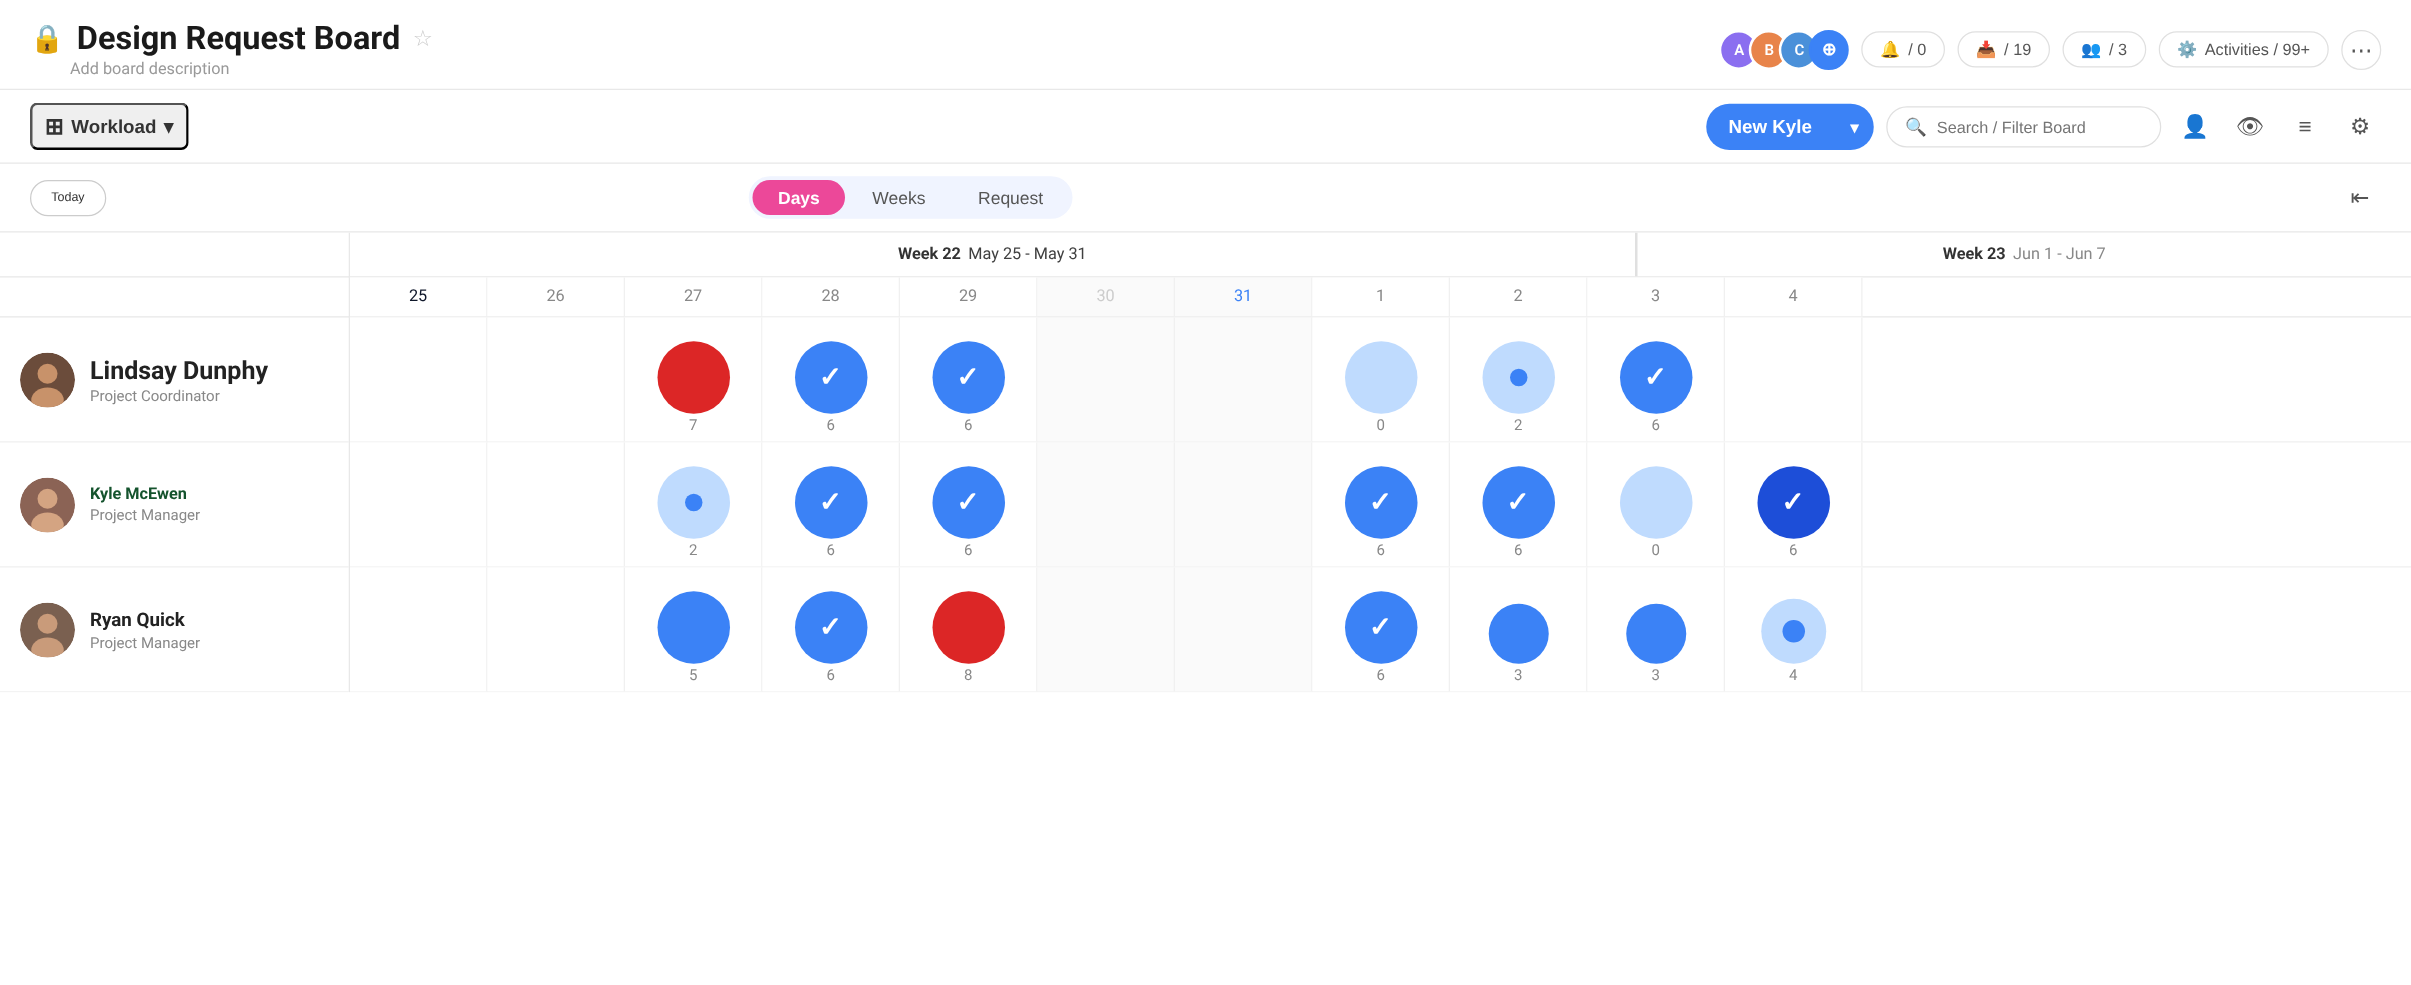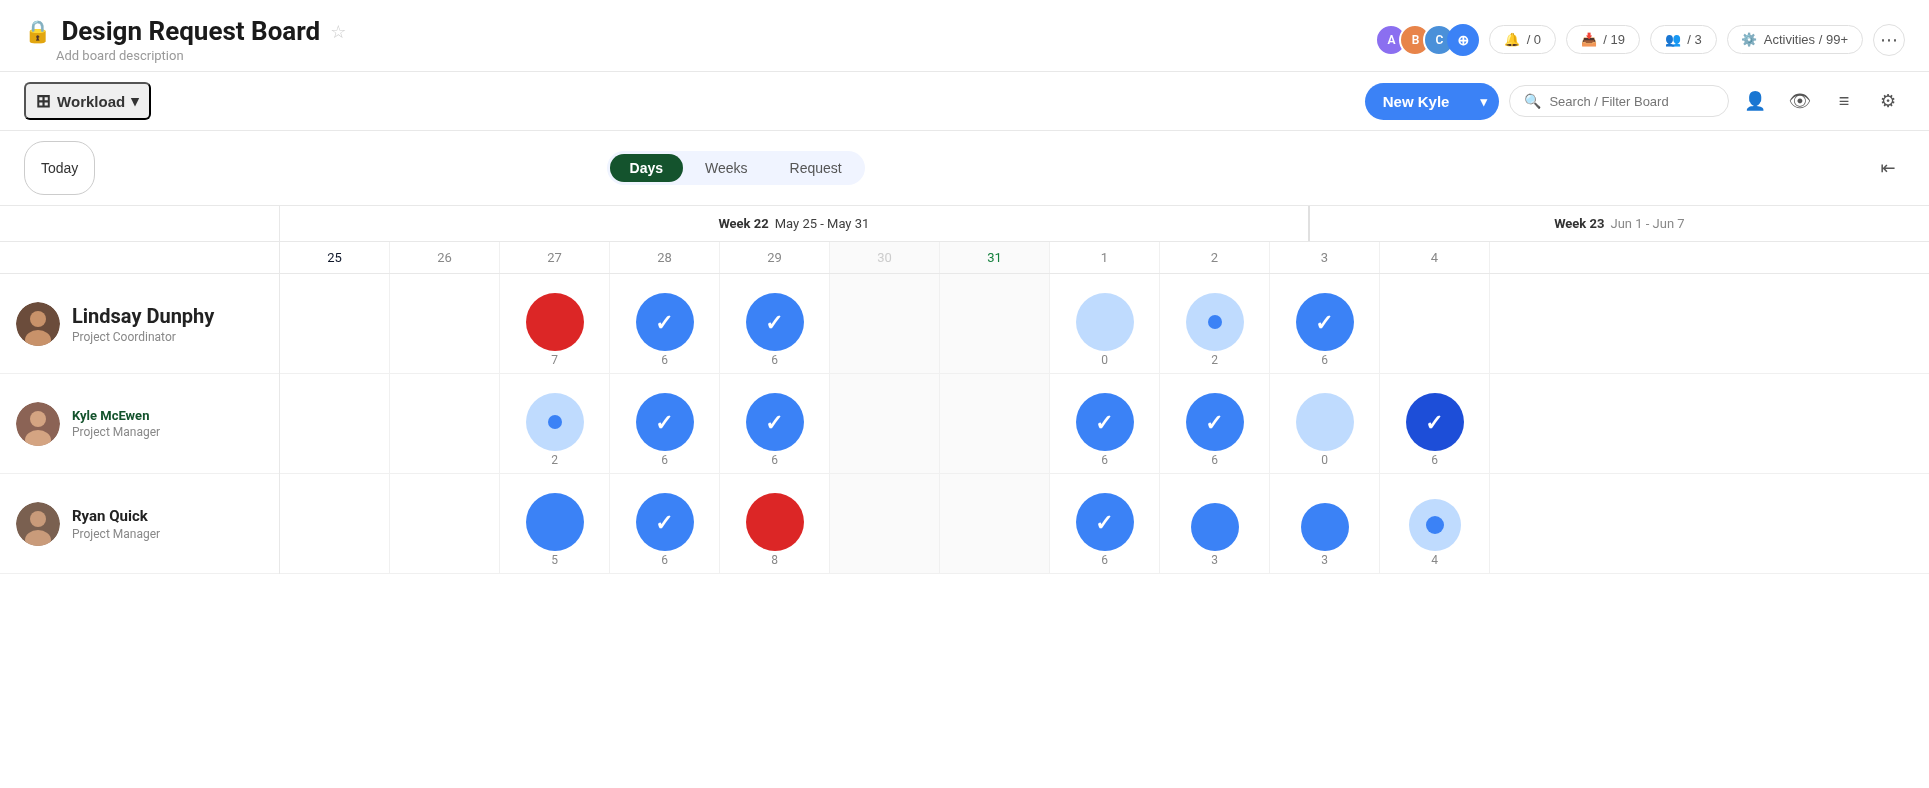--- a/index.html
+++ b/index.html
@@ -35,24 +35,24 @@
     .new-item-divider { width: 1px; height: 100%; background: rgba(255,255,255,0.4); }
     .new-item-arrow { padding: 10px 12px; font-size: 13px; }
 
     .search-input { display: flex; align-items: center; border: 1px solid #e0e0e0; border-radius: 20px; padding: 7px 14px; gap: 8px; width: 220px; background: #fff; }
     .search-input input { border: none; outline: none; font-size: 13px; color: #999; width: 100%; background: transparent; }
     .search-icon { color: #aaa; font-size: 14px; }
 
     .toolbar-icon-btn { width: 34px; height: 34px; border: none; background: none; cursor: pointer; display: flex; align-items: center; justify-content: center; font-size: 18px; color: #555; border-radius: 6px; }
 
     .nav-bar { display: flex; align-items: center; padding: 10px 24px; border-bottom: 1px solid #e8e8e8; gap: 16px; }
-    .today-btn { padding: 18px 16px; border: 1px solid #ccc; border-radius: 20px; font-size: 14px; cursor: pointer; background: #fff; color: #333; }
+    .today-btn { padding: 8px 16px; border: 1px solid #ccc; border-radius: 20px; font-size: 10px; cursor: pointer; background: #fff; color: #333; }
     .date-tabs { display: flex; align-items: center; gap: 2px; margin: 0 auto; background: #f0f4ff; border-radius: 20px; padding: 3px; }
     .date-tab { padding: 6px 20px; border-radius: 16px; font-size: 14px; cursor: pointer; color: #555; border: none; background: none; }
-    .date-tab.active { background: #14532d; color: #fff; font-weight: 600; }
+    .date-tab.active { background: #ec4899; color: #fff; font-weight: 600; }
     .collapse-btn { width: 34px; height: 34px; border: none; background: none; cursor: pointer; display: flex; align-items: center; justify-content: center; font-size: 18px; color: #555; margin-left: auto; }
   </style>
 </head>
 <body>
 
 <div class="header">
   <div class="header-left">
     <div class="board-title-row">
       <span class="lock-icon">🔒</span>
       <h1 class="board-title">Design Request Board</h1>
@@ -152,21 +152,21 @@
 
   <div style="display:flex;">
     <div style="width:280px;min-width:280px;border-right:1px solid #e8e8e8;border-bottom:1px solid #e8e8e8;"></div>
     <div style="flex:1;display:flex;border-bottom:1px solid #e8e8e8;" id="days-header-container">
     <div style="width: 110px; min-width: 110px; text-align: center; font-size: 13px; padding: 8px 0px; border-right: 1px solid rgb(240, 240, 240); color: #0f172a; background: rgb(255, 255, 255);">25</div>
         <div style="width: 110px; min-width: 110px; text-align: center; font-size: 13px; padding: 8px 0px; border-right: 1px solid rgb(240, 240, 240); color: rgb(136, 136, 136); background: rgb(255, 255, 255);">26</div>
         <div style="width: 110px; min-width: 110px; text-align: center; font-size: 13px; padding: 8px 0px; border-right: 1px solid rgb(240, 240, 240); color: rgb(136, 136, 136); background: rgb(255, 255, 255);">27</div>
         <div style="width: 110px; min-width: 110px; text-align: center; font-size: 13px; padding: 8px 0px; border-right: 1px solid rgb(240, 240, 240); color: rgb(136, 136, 136); background: rgb(255, 255, 255);">28</div>
         <div style="width: 110px; min-width: 110px; text-align: center; font-size: 13px; padding: 8px 0px; border-right: 1px solid rgb(240, 240, 240); color: rgb(136, 136, 136); background: rgb(255, 255, 255);">29</div>
         <div style="width: 110px; min-width: 110px; text-align: center; font-size: 13px; padding: 8px 0px; border-right: 1px solid rgb(240, 240, 240); color: rgb(204, 204, 204); background: rgb(250, 250, 250);">30</div>
-        <div style="width: 110px; min-width: 110px; text-align: center; font-size: 13px; padding: 8px 0px; border-right: 1px solid rgb(240, 240, 240); color: #15803d; background: rgb(250, 250, 250);">31</div>
+        <div style="width: 110px; min-width: 110px; text-align: center; font-size: 13px; padding: 8px 0px; border-right: 1px solid rgb(240, 240, 240); color: #3b82f6; background: rgb(250, 250, 250);">31</div>
         <div style="width: 110px; min-width: 110px; text-align: center; font-size: 13px; padding: 8px 0px; border-right: 1px solid rgb(240, 240, 240); color: rgb(136, 136, 136); background: rgb(255, 255, 255);">1</div>
         <div style="width: 110px; min-width: 110px; text-align: center; font-size: 13px; padding: 8px 0px; border-right: 1px solid rgb(240, 240, 240); color: rgb(136, 136, 136); background: rgb(255, 255, 255);">2</div>
         <div style="width: 110px; min-width: 110px; text-align: center; font-size: 13px; padding: 8px 0px; border-right: 1px solid rgb(240, 240, 240); color: rgb(136, 136, 136); background: rgb(255, 255, 255);">3</div>
         <div style="width: 110px; min-width: 110px; text-align: center; font-size: 13px; padding: 8px 0px; border-right: 1px solid rgb(240, 240, 240); color: rgb(136, 136, 136); background: rgb(255, 255, 255);">4</div>
       </div>
   </div>
 
   <div style="display:flex;">
 
     <div style="width:280px;min-width:280px;border-right:1px solid #e8e8e8;flex-shrink:0;" id="people-column">

